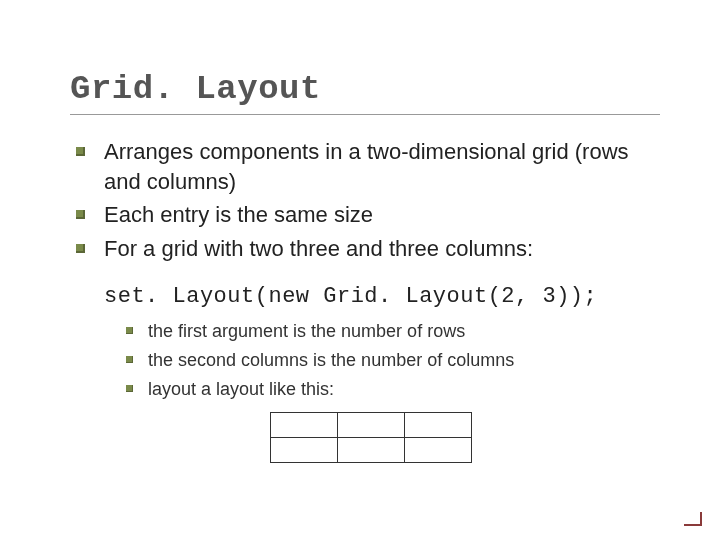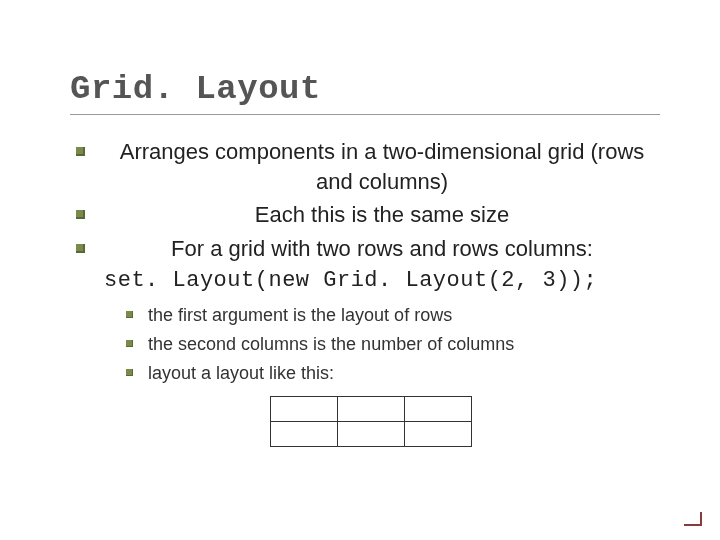--- a/index.html
+++ b/index.html
@@ -36,38 +36,37 @@
     margin: 0;
     padding: 0 0 0 6px;
     font-size: 22px;
     line-height: 1.35;
     color: #222;
   }
   ul.main > li {
     position: relative;
     padding-left: 28px;
     margin-bottom: 4px;
-    text-align: center;
   }
   ul.main > li::before {
     content: "";
     position: absolute;
     left: 0;
     top: 10px;
     width: 9px;
     height: 9px;
     background: #7a8a4a;
     box-shadow: inset -2px -2px 0 rgba(0,0,0,0.25);
   }
   .code {
     font-family: "Courier New", Courier, monospace;
     font-size: 22px;
     color: #222;
     padding-left: 34px;
-    margin: 4px 0 10px 0;
+    margin: 20px 0 10px 0;
     letter-spacing: 0.5px;
   }
   ul.sub {
     list-style: none;
     margin: 6px 0 0 0;
     padding: 0 0 0 56px;
     font-size: 18px;
     line-height: 1.4;
   }
   ul.sub > li {
@@ -113,28 +112,28 @@
 </head>
 <body>
 
 <div class="slide">
 
   <h1 class="title">Grid. Layout</h1>
   <hr class="hr">
 
   <ul class="main">
     <li><span>Arranges components in a two-dimensional grid (rows and columns)</span></li>
-    <li><span>Each this is the same size</span></li>
-    <li><span>For a grid with two rows and rows columns:</span></li>
+    <li><span>Each entry is the same size</span></li>
+    <li><span>For a grid with two three and three columns:</span></li>
   </ul>
 
   <div class="code">set. Layout(new Grid. Layout(2, 3));</div>
 
   <ul class="sub">
-    <li><span>the first argument is the layout of rows</span></li>
+    <li><span>the first argument is the number of rows</span></li>
     <li><span>the second columns is the number of columns</span></li>
     <li><span>layout a layout like this:</span></li>
   </ul>
 
   <table class="grid">
     <tbody>
         <tr>
       <td></td>
       <td></td>
       <td></td>

